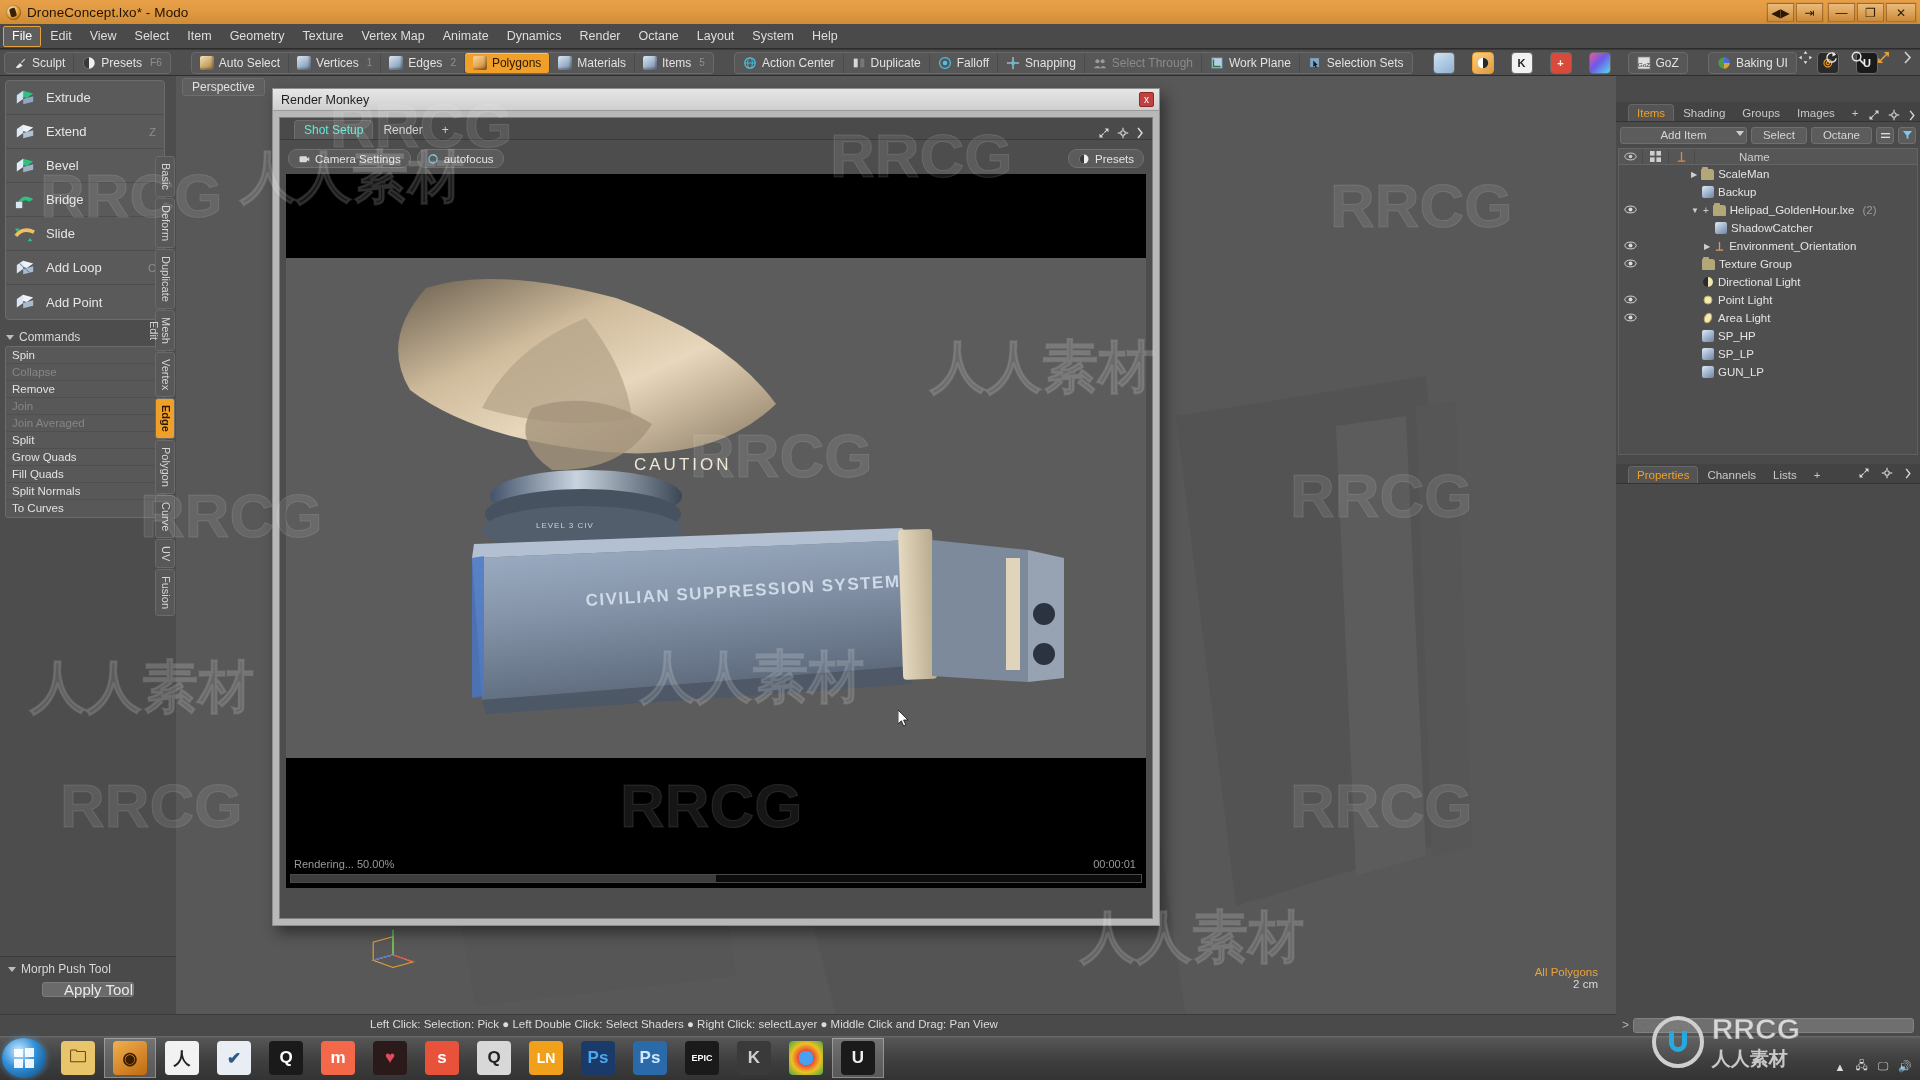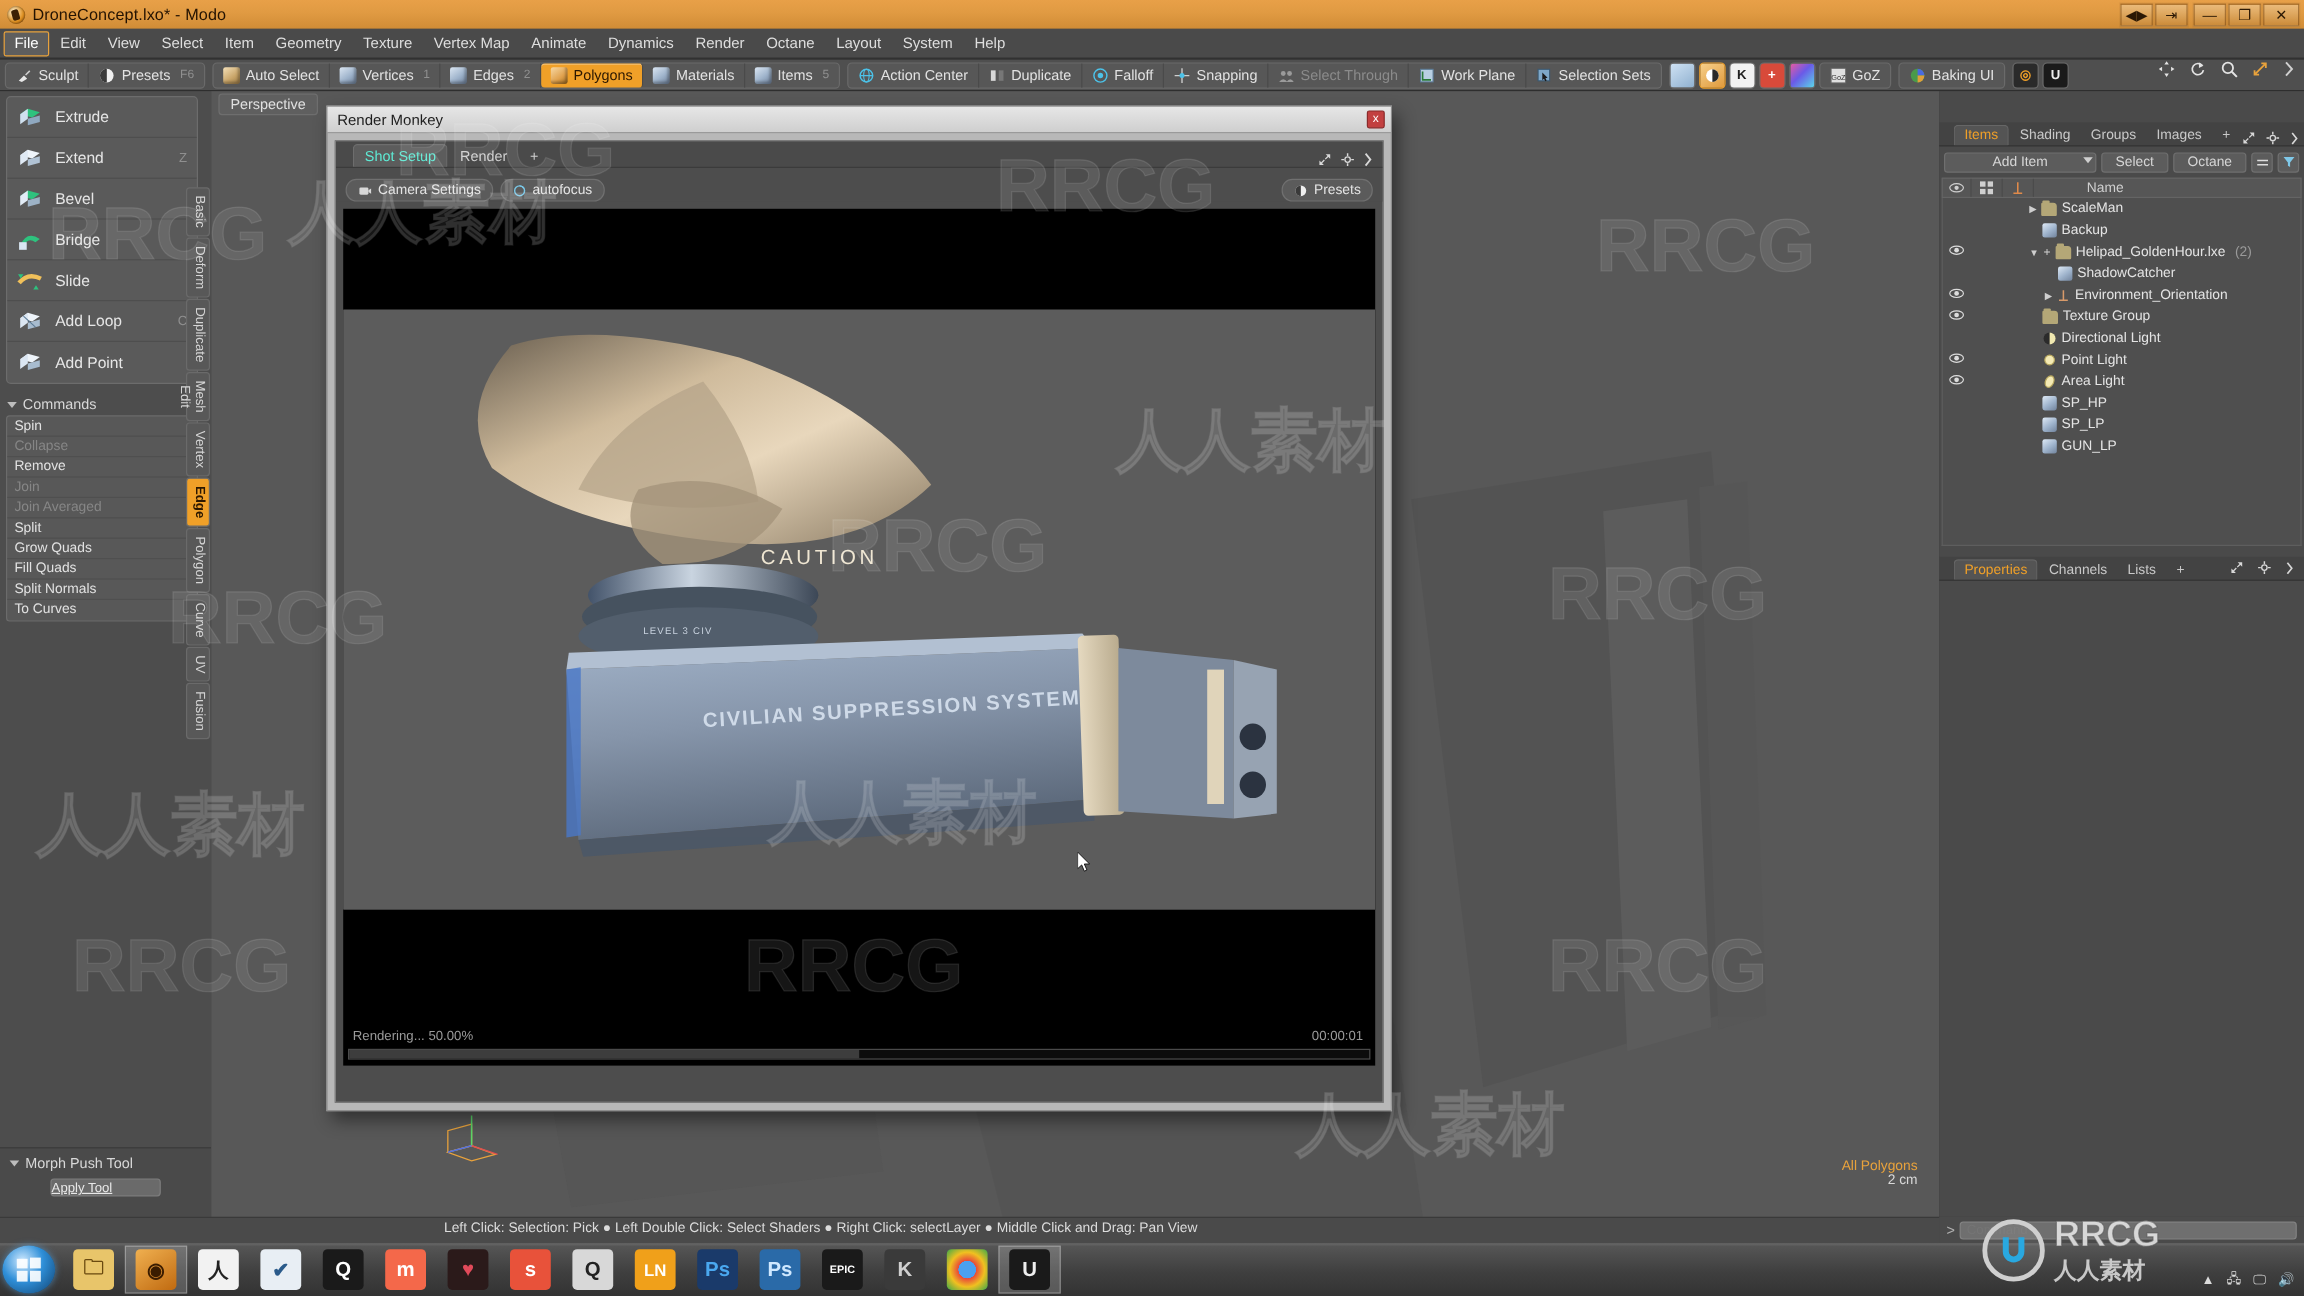--- a/index.html
+++ b/index.html
@@ -52,21 +52,21 @@
   }
   .menubar .mi.active {
     background:#5e5e5e; border:1px solid #e8a23c; color:#fff; padding:1px 8px;
     border-radius:2px;
   }
 
   
   .toolstrip {
     position:absolute; left:0; top:50px; width:1920px; height:26px;
     background:#4f4f4f; border-bottom:1px solid #2e2e2e;
-    display:flex; align-items:center; gap:0px; padding-left:4px;
+    display:flex; align-items:center; gap:14px; padding-left:4px;
   }
   .tgroup { display:flex; align-items:center; background:#575757;
      border:1px solid #6a6a6a; border-radius:4px; height:22px; margin-right:6px; }
   .tbtn { display:flex; align-items:center; gap:5px; padding:0 8px; height:20px;
     font-size:12px; color:#e2e2e2; border-right:1px solid #4a4a4a; white-space:nowrap; }
   .tbtn:last-child { border-right:none; }
   .tbtn.sel { background:#f0a028; color:#2b1700; border-radius:3px;
      box-shadow: inset 0 1px 0 rgba(255,255,255,.35); }
   .tbtn.dim { color:#8b8b8b; }
   .tbtn .sc { color:#909090; font-size:10px; margin-left:3px; }
@@ -101,22 +101,22 @@
   .cmdlist { margin:2px 5px 0 5px; width:160px; background:#585858;
      border:1px solid #6b6b6b; border-radius:3px; overflow:hidden;}
   .cmdrow { height:17px; line-height:17px; padding-left:6px; font-size:11.5px;
      color:#e2e2e2; border-bottom:1px solid #4f4f4f; }
   .cmdrow.disabled { color:#868686; }
   .cmdrow:last-child{border-bottom:none;}
 
   .morph { position:absolute; left:0; bottom:0; width:176px; height:60px;
      background:#4a4a4a; border-top:1px solid #3b3b3b; padding:5px 8px; }
   .applybtn { margin:6px auto 0 auto; width:92px; height:15px; background:#6a6a6a;
-     border:1px solid #7d7d7d; border-radius:3px; font-size:11px; text-align:left;
-     line-height:14px; color:#e8e8e8; display:block;text-decoration:underline; }
+     border:1px solid #7d7d7d; border-radius:3px; font-size:15px; text-align:right;
+     line-height:14px; color:#e8e8e8; display:block; }
 
   
   .vtabs { position:absolute; left:155px; top:80px; width:20px; height:440px;
      display:flex; flex-direction:column; }
   .vtab { writing-mode:vertical-rl; text-orientation:mixed; font-size:11px;
      background:#585858; border:1px solid #6a6a6a; color:#d5d5d5; padding:6px 2px;
      text-align:center; border-radius:3px; margin-bottom:1px; }
   .vtab.sel { background:#f0a028; color:#2b1700; font-weight:bold; }
 
   

